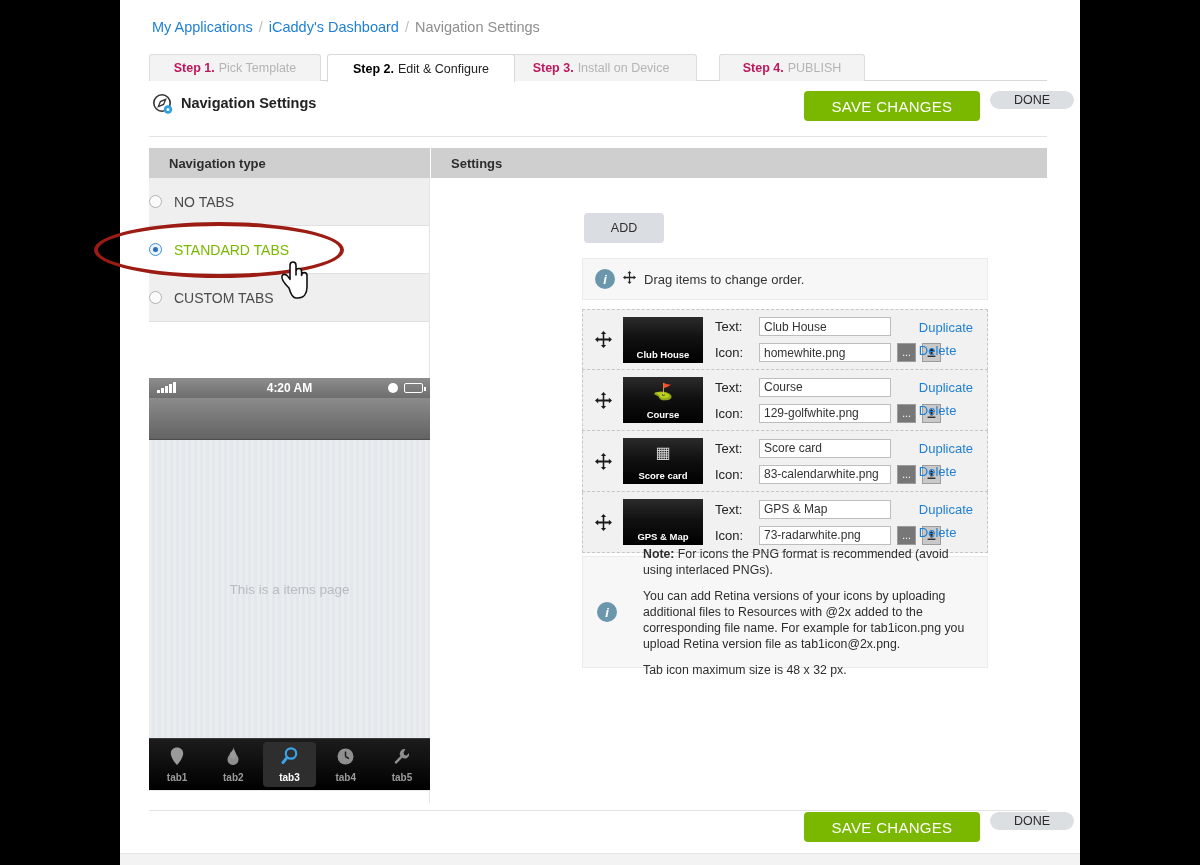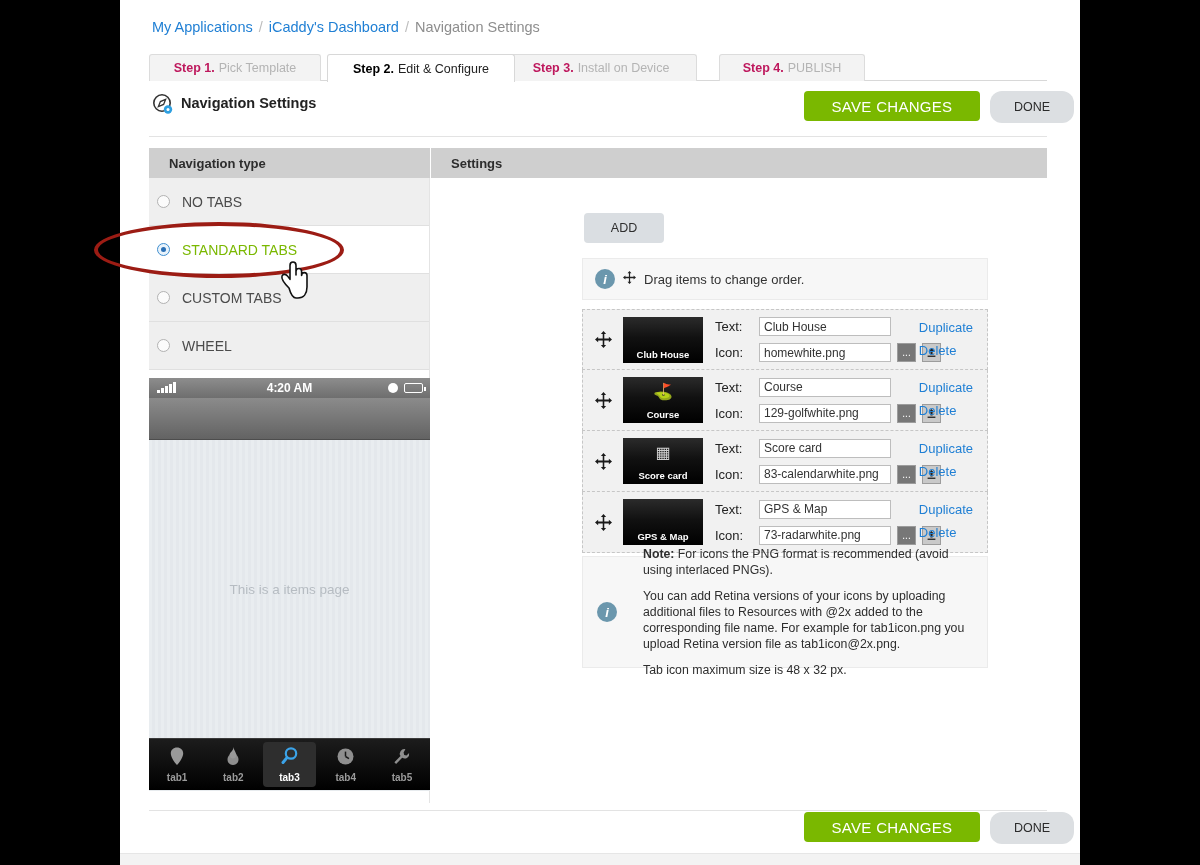--- a/index.html
+++ b/index.html
@@ -77,21 +77,21 @@
     height: 30px; width: 176px;
     background: #7ab800;
     color: #ffffff; font-size: 15px; font-weight: normal;
     letter-spacing: .3px;
     border: none; border-radius: 4px;
     display: flex; align-items: center; justify-content: center;
     cursor: pointer;
   }
   .btn-done {
     position: absolute; top: 2px;
-    height: 32px; width: 84px;
+    height: 18px; width: 84px;
     background: #dcdfe2;
     color: #2b2b2b; font-size: 12.5px;
     border: none; border-radius: 12px;
     display: flex; align-items: center; justify-content: center;
     cursor: pointer;
   }
   .title-row .btn-save { left: 655px; }
   .title-row .btn-done { left: 841px; }
 
   .hr {
@@ -115,21 +115,21 @@
     position: absolute; left: 29px; top: 178px;
     width: 281px; height: 625px;
     border-right: 1px solid #e4e4e4;
     background: #ffffff;
   }
   .nav-opt {
     position: relative;
     height: 48px;
     border-bottom: 1px solid #e0e0e0;
     display: flex; align-items: center;
-    padding-left: 8px;
+    padding-left: 0;
     background: #efefef;
     cursor: pointer;
   }
   .nav-opt.selected { background: #ffffff; }
   .radio {
     width: 13px; height: 13px; border-radius: 50%;
     border: 1px solid #b2b2b2;
     background: #fbfbfb;
     margin-right: 12px;
     flex: none;
@@ -387,24 +387,20 @@
       <span class="nav-opt-label">NO TABS</span>
     </div>
     <div class="nav-opt selected">
       <span class="radio"></span>
       <span class="nav-opt-label">STANDARD TABS</span>
     </div>
     <div class="nav-opt">
       <span class="radio"></span>
       <span class="nav-opt-label">CUSTOM TABS</span>
     </div>
-    <div class="nav-opt">
-      <span class="radio"></span>
-      <span class="nav-opt-label">WHEEL</span>
-    </div>
   </div>
 
   <div id="annot-ellipse"></div>
   <div id="cursor-hand">
     <svg viewBox="0 0 34 44" width="34" height="44">
       <path d="M11 30 C6 25 3 21 4 18 C5.2 15.4 8.2 16.2 9.8 18.4 L12 21.4 L12 7.4
                C12 5.2 13.4 4 15 4 C16.6 4 18 5.2 18 7.4 L18 17
                L18 13.6 C18 11.6 19.3 10.5 20.8 10.5 C22.3 10.5 23.6 11.6 23.6 13.6
                L23.6 17.4 C23.6 15.6 24.9 14.6 26.3 14.6 C27.7 14.6 29 15.6 29 17.4
                L29 29 C29 35.6 25.6 40 20 40 L18 40 C15 40 13 37 11 30 Z" fill="#ffffff" stroke="#111111" stroke-width="1.6" stroke-linejoin="round"></path>

